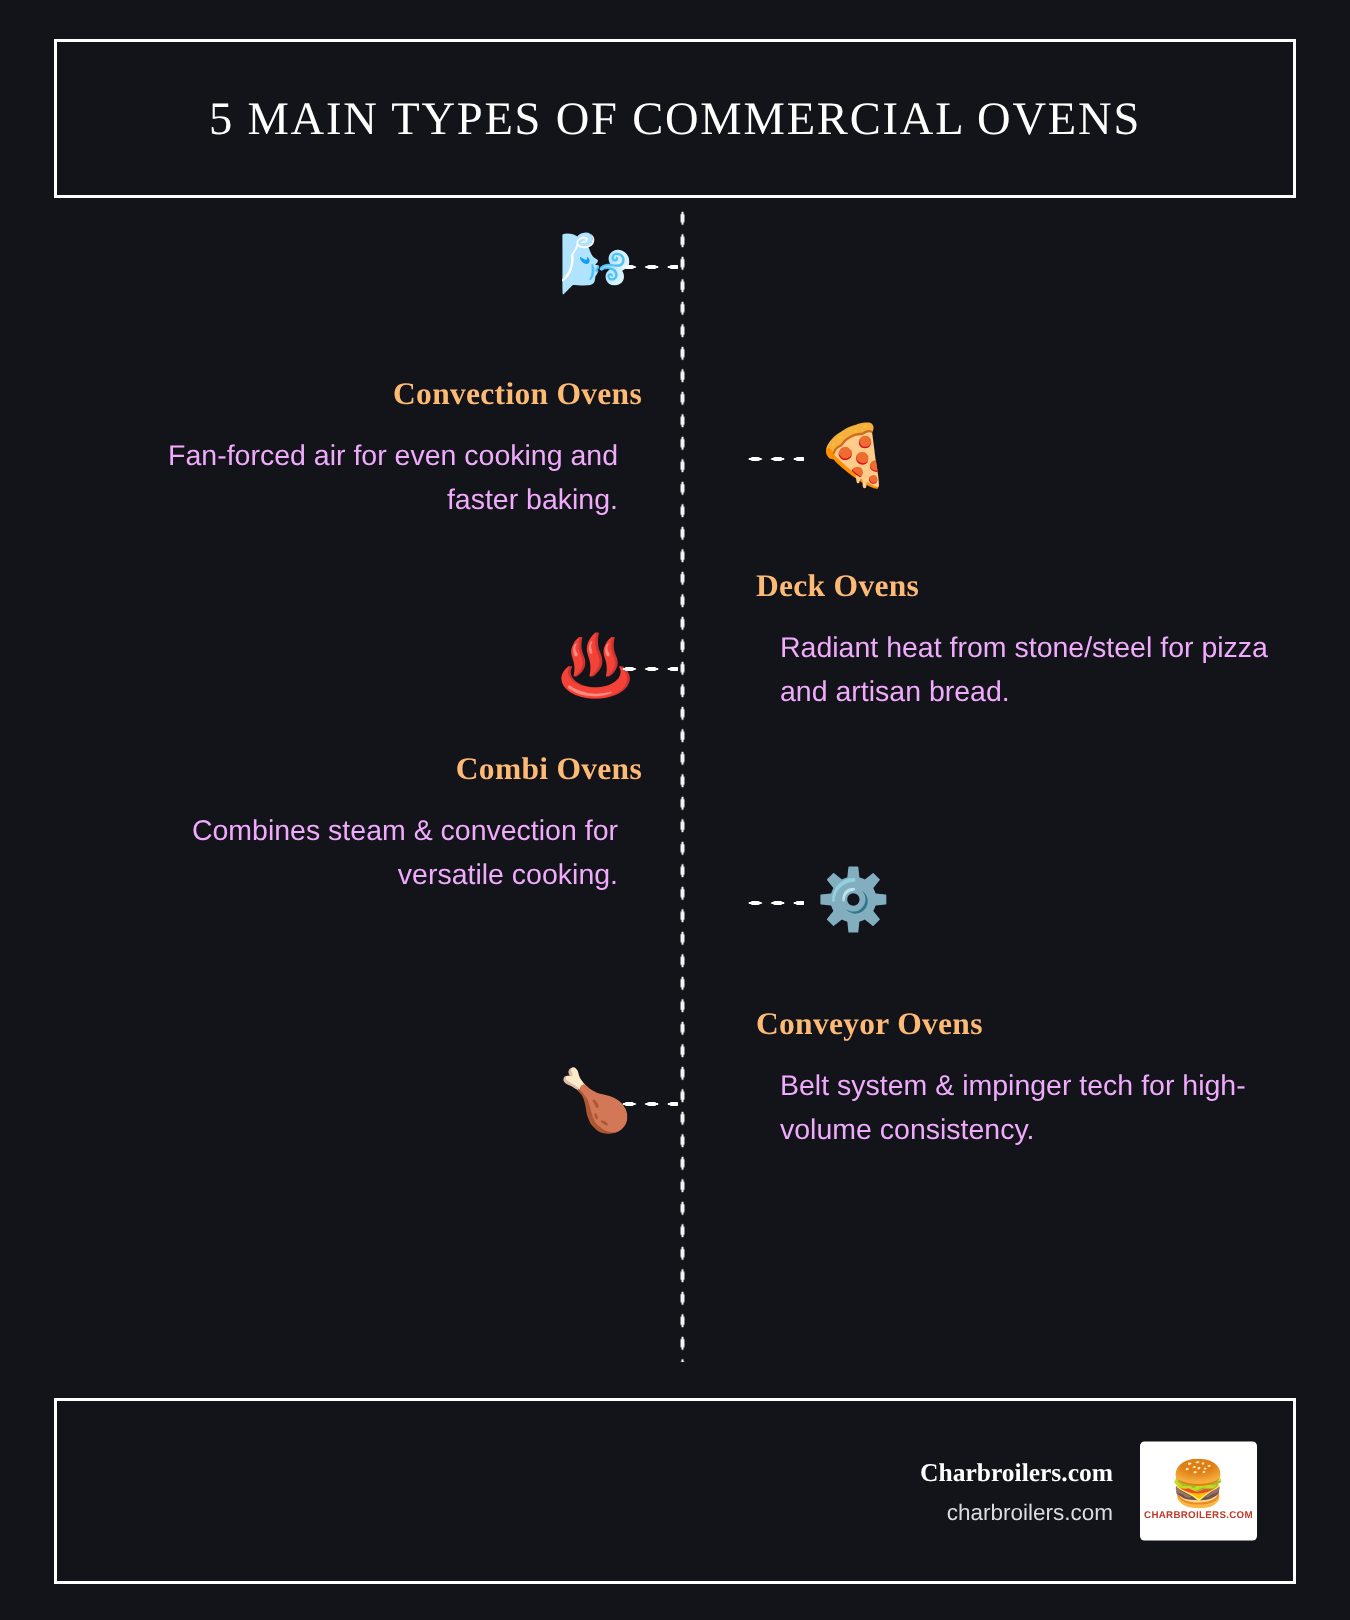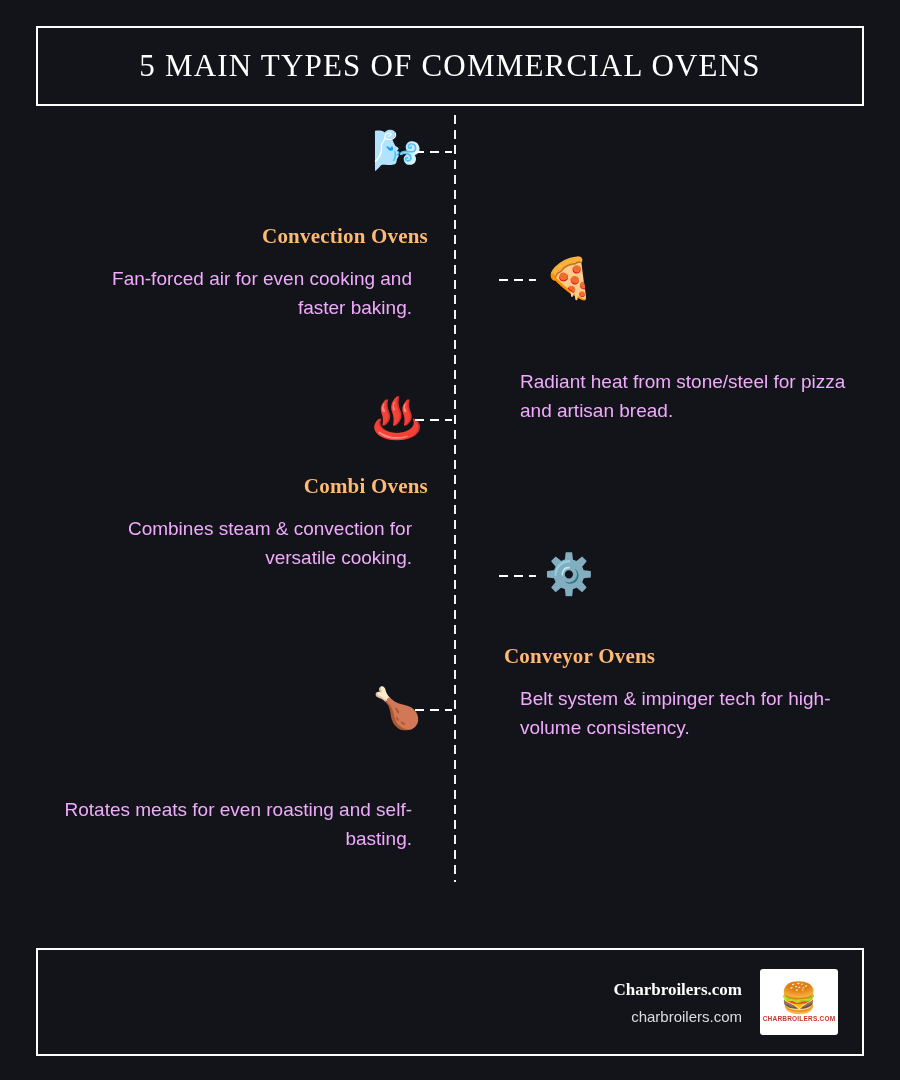--- a/index.html
+++ b/index.html
@@ -22,21 +22,21 @@
     left: 0; top: 0;
     width: 900px;
     height: 1080px;
     background: #13131a;
     padding: 26px 36px 24px 36px;
   }
 
   
   .title-box {
     border: 2px solid #ffffff;
-    height: 80px;
+    height: 106px;
     display: flex;
     align-items: center;
     justify-content: center;
     margin-bottom: 0;
   }
   .title-text {
     font-family: "Liberation Serif", serif;
     font-size: 31px;
     letter-spacing: 1.2px;
     color: #ffffff;
@@ -104,21 +104,21 @@
   }
   .left .label { left: 12px; text-align: right; }
   .right .label { left: 468px; text-align: left; }
 
   
   .footer-box {
     position: absolute;
     left: 36px;
     right: 36px;
     bottom: 24px;
-    height: 108px;
+    height: 124px;
     border: 2px solid #ffffff;
     display: flex;
     align-items: center;
     justify-content: flex-end;
     padding: 0 24px;
   }
   .footer-text {
     text-align: right;
     margin-right: 18px;
   }
@@ -172,20 +172,21 @@
       <div class="label" style="top:94px;">
         <h3>Convection Ovens</h3>
         <p>Fan-forced air for even cooking and faster baking.</p>
       </div>
     </div>
 
     <div class="node right" style="top:152px;">
       <div class="icon" style="left:506px; top:0;">🍕</div>
       <div class="connector" style="left:460px;"></div>
       <div class="label" style="top:94px;">
+        <h3>Deck Ovens</h3>
         <p>Radiant heat from stone/steel for pizza and artisan bread.</p>
       </div>
     </div>
 
     <div class="node left" style="top:292px;">
       <div class="icon" style="left:334px; top:0;">♨️</div>
       <div class="connector" style="left:376px;"></div>
       <div class="label" style="top:76px;">
         <h3>Combi Ovens</h3>
         <p>Combines steam &amp; convection for versatile cooking.</p>
@@ -198,21 +199,20 @@
       <div class="label" style="top:90px;">
         <h3>Conveyor Ovens</h3>
         <p>Belt system &amp; impinger tech for high-volume consistency.</p>
       </div>
     </div>
 
     <div class="node left" style="top:582px;">
       <div class="icon" style="left:334px; top:0;">🍗</div>
       <div class="connector" style="left:376px;"></div>
       <div class="label" style="top:92px;">
-        <p>Rotates meats for even roasting and self-basting.</p>
       </div>
     </div>
   </div>
 
   <div class="footer-box">
     <div class="footer-text">
       <div class="footer-brand">Charbroilers.com</div>
       <div class="footer-url">charbroilers.com</div>
     </div>
     <div class="footer-logo">

